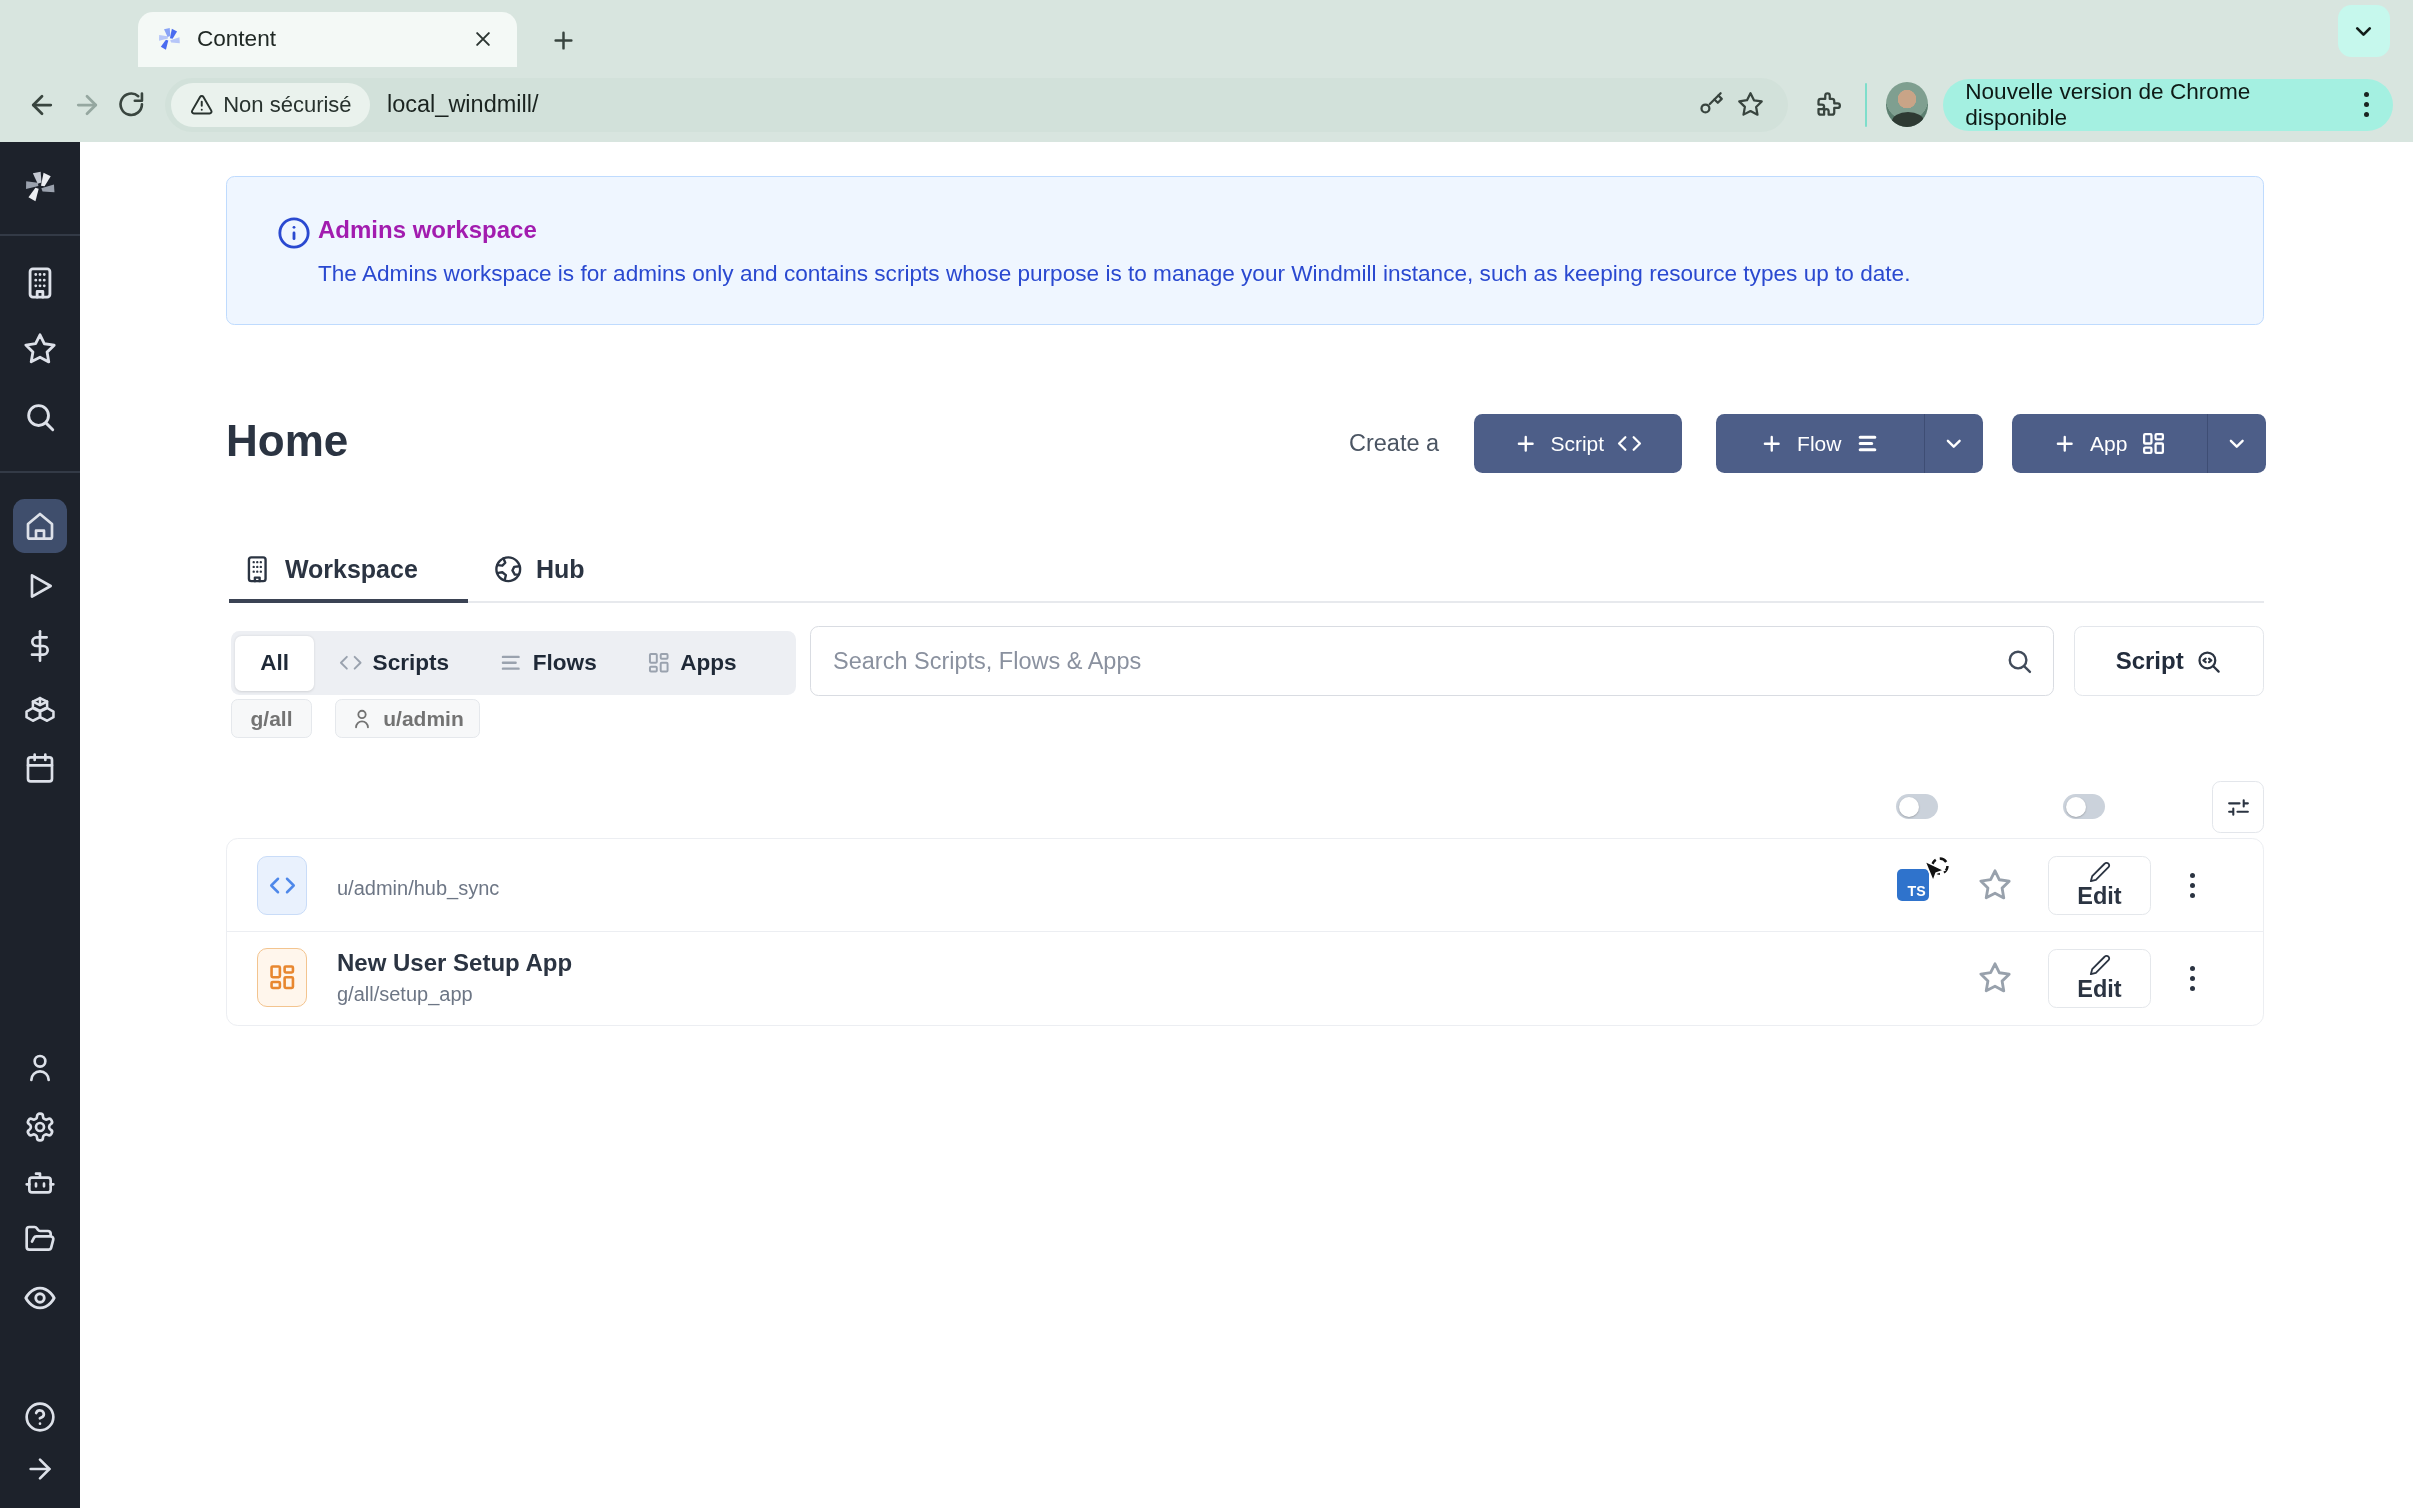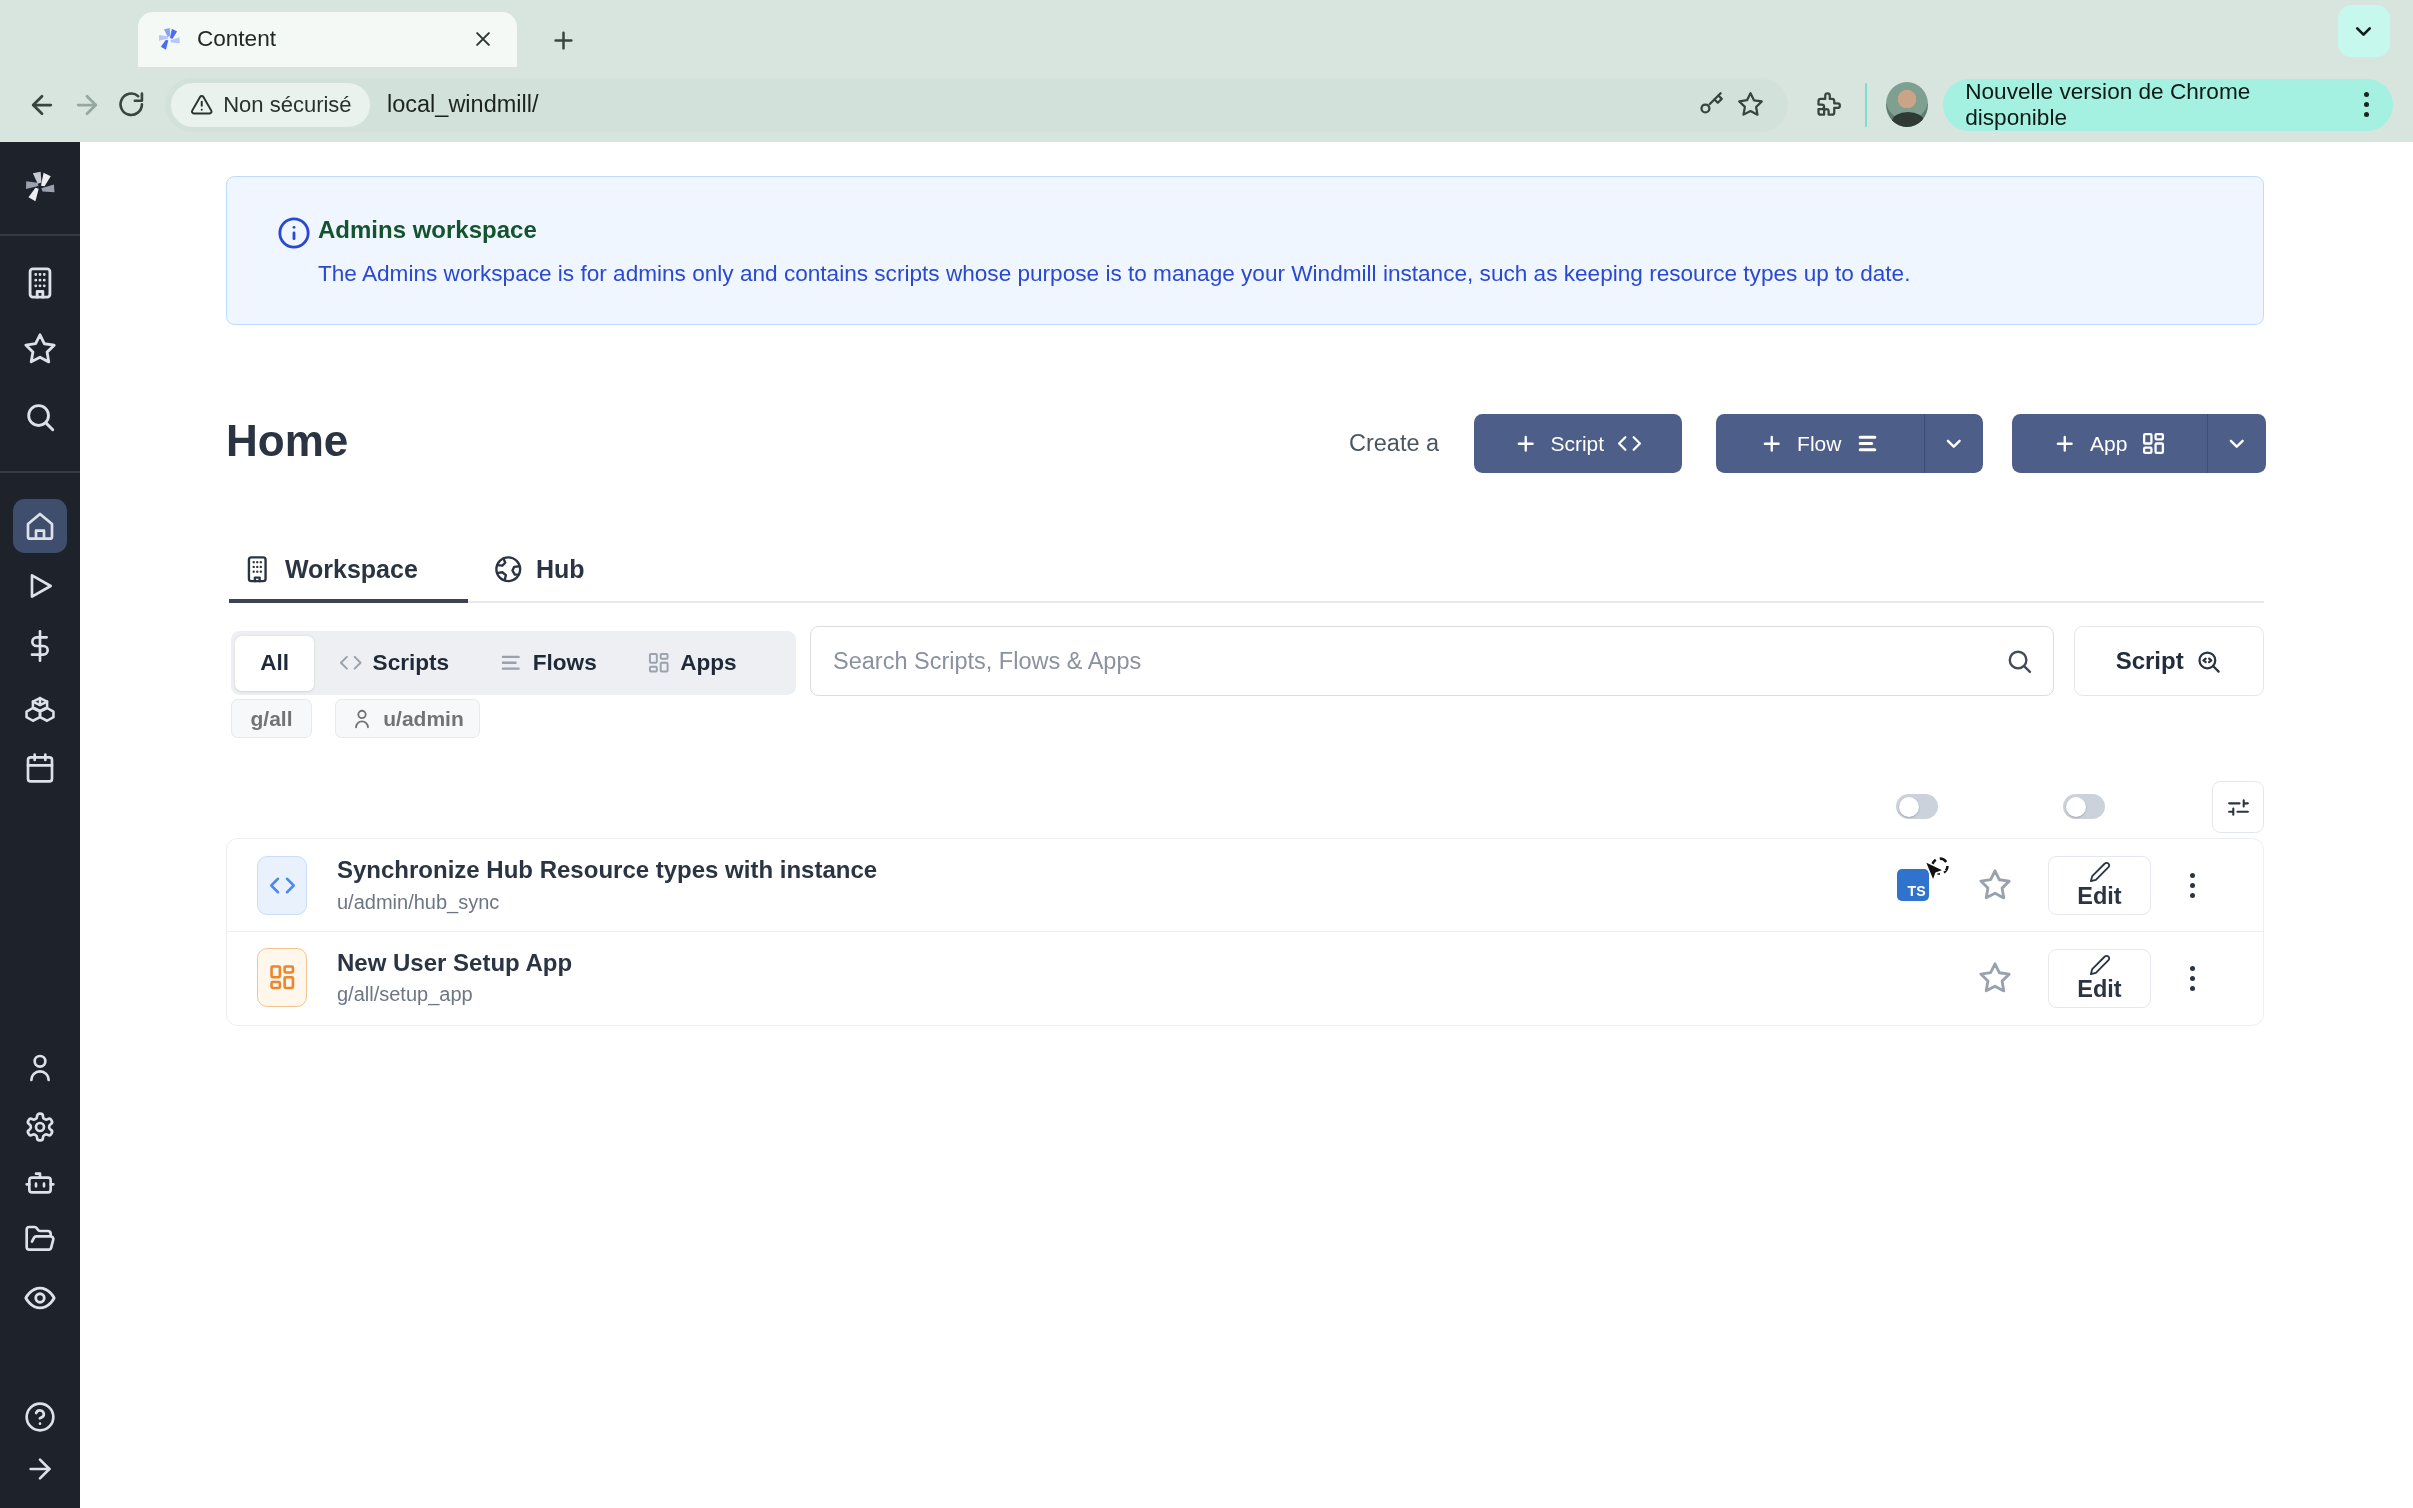--- a/index.html
+++ b/index.html
@@ -34,21 +34,21 @@
   #sidebar { position:absolute; left:0; top:142px; width:80px; height:1366px; background:#1d222b; }
   .side-ic { position:absolute; left:50%; transform:translate(-50%,-50%); color:#dde1e9; }
   .side-div { position:absolute; left:0; width:80px; height:1.7px; background:#333a46; }
   .active-pill { position:absolute; left:50%; transform:translate(-50%,-50%); width:54px; height:54px; border-radius:11.7px; background:#3f4e6c; }
 
   
   #page { position:absolute; left:80px; top:142px; width:2333px; height:1366px; background:#ffffff; }
 
   #banner { position:absolute; left:146px; top:34px; width:2038px; height:149px; background:#eff6ff; border:1.7px solid #bfdbfe; border-radius:8.4px; }
   #banner .info-ic { position:absolute; left:50px; top:39px; color:#2a49d0; }
-  #banner .b-title { position:absolute; left:91px; top:39px; font-size:24px; font-weight:700; color:#14532d; }
+  #banner .b-title { position:absolute; left:91px; top:39px; font-size:24px; font-weight:700; color:#a21caf; }
   #banner .b-body { position:absolute; left:91px; top:84px; font-size:22.6px; color:#2a49d0;text-align:center; }
 
   #home-title { position:absolute; left:146px; top:274px; font-size:44px; font-weight:700; color:#2b3442; }
   #create-label { position:absolute; left:1269px; top:288px; font-size:23.5px; color:#4b5563; }
 
   .btn-slate { position:absolute; top:272px; height:59px; background:#4d5e88; border-radius:8.4px; display:flex; align-items:center; justify-content:center; gap:13.4px; color:#ffffff; }
   .btn-slate .lbl { font-size:21px; font-weight:400; color:#ffffff; }
   .split-chev { position:absolute; top:272px; height:59px; width:59px; background:#4d5e88; border-radius:0 8.4px 8.4px 0; border-left:1.7px solid #3e4d74; display:flex; align-items:center; justify-content:center; color:#ffffff; }
   .grp-main { border-radius:8.4px 0 0 8.4px; }
 
@@ -484,21 +484,20 @@
   <div id="list">
 
     <div class="lrow">
       <span class="item-ic script">
         <svg width="27" height="27" viewBox="0 0 24 24" fill="none" stroke="currentColor" stroke-width="2.2" stroke-linecap="round" stroke-linejoin="round">
             <path d="m16 18 6-6-6-6"></path>
             <path d="m8 6-6 6 6 6"></path>
           </svg>
       </span>
       <span class="item-text">
-        <div class="item-title">Synchronize Hub Resource types with instance</div>
         <div class="item-path">u/admin/hub_sync</div>
       </span>
       <span class="ts-badge">TS</span>
       <span class="cursor-ov">
         <svg width="37" height="37" viewBox="0 0 44 44">
           <circle cx="26" cy="12" r="9" fill="none" stroke="#111" stroke-width="3" stroke-dasharray="9 5"></circle>
           <path d="M8 6l10 24 3.5-9.5L31 17z" fill="#111" stroke="#fff" stroke-width="2"></path>
         </svg>
       </span>
       <span class="row-star">

